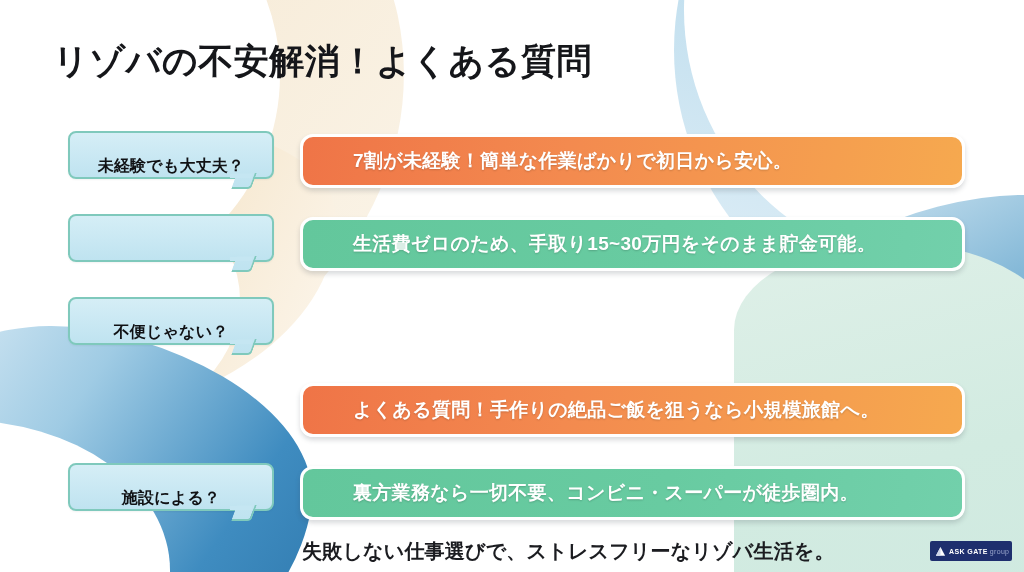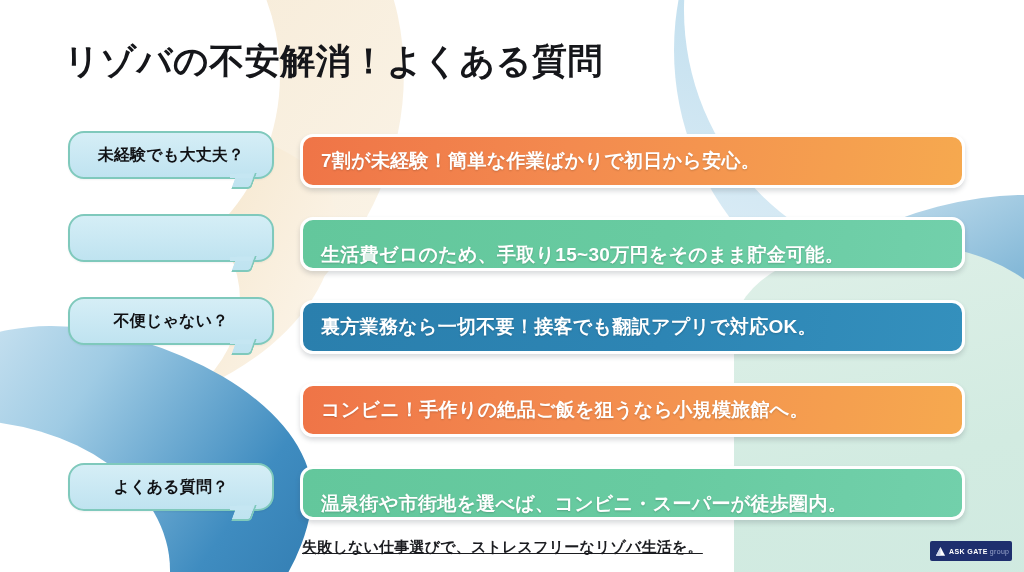--- a/index.html
+++ b/index.html
@@ -146,21 +146,21 @@
   
   .content {
     position: relative;
     z-index: 2;
     width: 100%;
     height: 100%;
   }
 
   .slide-title {
     position: absolute;
-    left: 64px;
+    left: 53px;
     top: 38px;
     font-size: 35px;
     font-weight: 700;
     color: #15161a;
     letter-spacing: 0.5px;
     white-space: nowrap;
   }
 
   .qa-list {
     position: absolute;
@@ -174,26 +174,26 @@
     height: 83px;
   }
 
   
   .q-bubble {
     position: absolute;
     left: 68px;
     top: 0;
     width: 206px;
     height: 48px;
-    border-radius: 16px;
+    border-radius: 8px;
     border: 2px solid #7fc9bc;
     background: linear-gradient(180deg, #d5eef6 0%, #c9e8f3 55%, #bfe3f0 100%);
     box-sizing: border-box;
     display: flex;
-    align-items: center;
+    align-items: flex-end;
     justify-content: center;
     box-shadow: 0 1px 2px rgba(0,0,0,0.05);
   }
   .q-bubble-text {
     font-size: 16px;
     font-weight: 700;
     color: #101114;
     letter-spacing: 0.2px;
     white-space: nowrap;
   }
@@ -226,53 +226,52 @@
     left: 300px;
     top: 3px;
     width: 665px;
     height: 54px;
     border-radius: 13px;
     border: 3px solid #ffffff;
     box-sizing: border-box;
     display: flex;
     align-items: center;
     box-shadow: 0 3px 5px rgba(60,70,80,0.20);
+    padding-left: 32px;
   }
   .a-bar-text {
     font-size: 19px;
     font-weight: 700;
     color: #ffffff;
     margin-left: 18px;
     letter-spacing: 0.3px;
     white-space: nowrap;
     text-shadow: 0 1px 2px rgba(0,0,0,0.18);
   }
 
   .a-orange {
     background: linear-gradient(100deg, #ef7447 0%, #f38a4f 40%, #f6a94f 100%);
   }
   .a-green {
     background: linear-gradient(100deg, #63c79c 0%, #68cba1 55%, #72d0ab 100%);
-    align-items: flex-end;
   }
   .a-blue {
     background: linear-gradient(100deg, #2a7fad 0%, #2d85b4 55%, #3490bd 100%);
   }
 
   
   .footer-note {
     position: absolute;
     left: 302px;
     top: 538px;
-    font-size: 15px;
+    font-size: 20px;
     font-weight: 700;
     color: #1b1c20;
     letter-spacing: 0.2px;
     white-space: nowrap;
-    text-decoration: underline;
   }
 
   .logo-box {
     position: absolute;
     right: 12px;
     top: 541px;
     width: 82px;
     height: 20px;
     background: #1e2f6e;
     border-radius: 2px;
@@ -346,39 +345,36 @@
           <span class="a-bar-text">生活費ゼロのため、手取り15~30万円をそのまま貯金可能。</span>
         </div>
       </div>
 
       <div class="qa-row">
         <div class="q-bubble">
           <span class="q-bubble-text">不便じゃない？</span>
           <span class="q-tail"></span>
           <span class="q-tail-mask"></span>
         </div>
-        <div class="a-bar a-blue">
-          <span class="a-bar-text">裏方業務なら一切不要！接客でも翻訳アプリで対応OK。</span>
-        </div>
       </div>
 
       <div class="qa-row">
         <div class="a-bar a-orange">
-          <span class="a-bar-text">コンビニ！手作りの絶品ご飯を狙うなら小規模旅館へ。</span>
+          <span class="a-bar-text">よくある質問！手作りの絶品ご飯を狙うなら小規模旅館へ。</span>
         </div>
       </div>
 
       <div class="qa-row">
         <div class="q-bubble">
-          <span class="q-bubble-text">よくある質問？</span>
+          <span class="q-bubble-text">施設による？</span>
           <span class="q-tail"></span>
           <span class="q-tail-mask"></span>
         </div>
         <div class="a-bar a-green">
-          <span class="a-bar-text">温泉街や市街地を選べば、コンビニ・スーパーが徒歩圏内。</span>
+          <span class="a-bar-text">裏方業務なら一切不要、コンビニ・スーパーが徒歩圏内。</span>
         </div>
       </div>
 
     </div>
 
     <div class="footer-note">失敗しない仕事選びで、ストレスフリーなリゾバ生活を。</div>
 
     <div class="logo-box">
       <svg class="logo-mark" viewBox="0 0 12 12">
         <path d="M6 1 L11 10.5 L1 10.5 Z" fill="#ffffff"></path>

